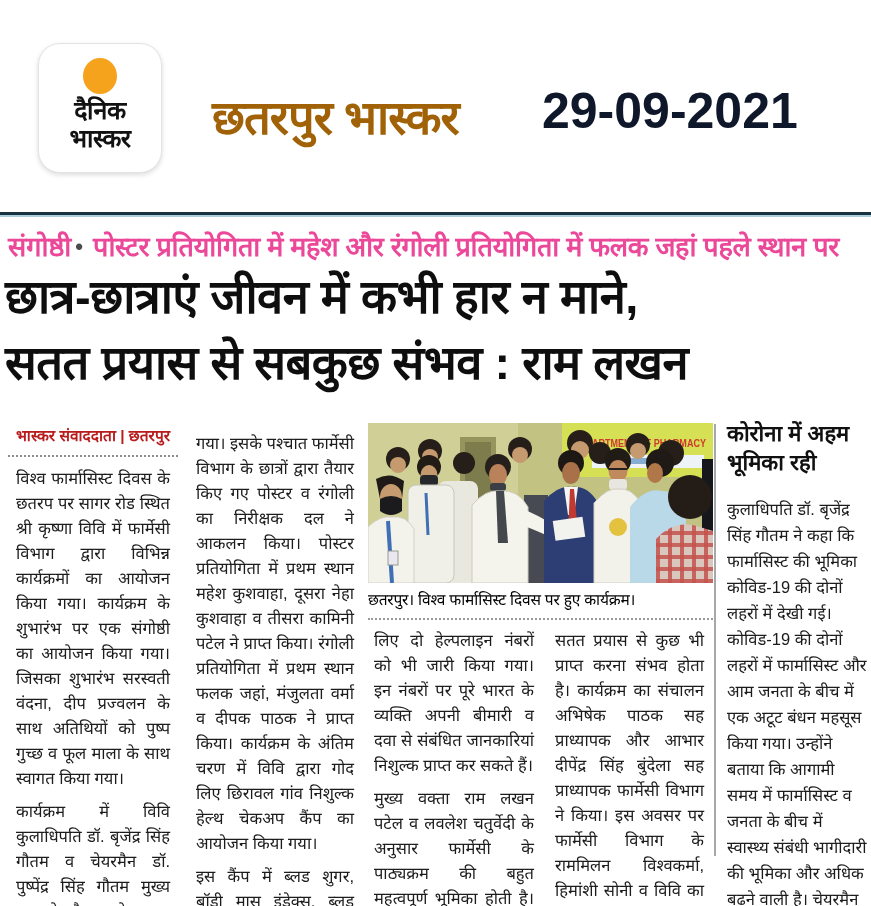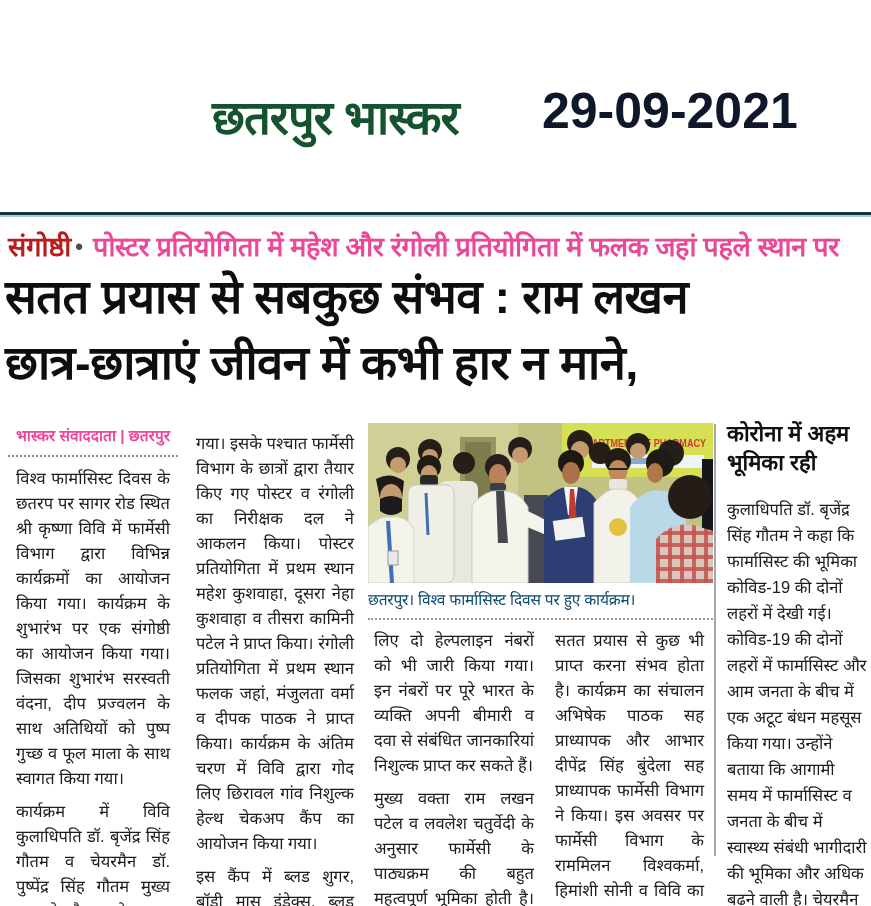--- a/index.html
+++ b/index.html
@@ -16,78 +16,85 @@
   .logo-sun {
     position:absolute; left:50%; transform:translateX(-50%); top:14px;
     width:34px; height:36px; border-radius:50%; background:#f5a21c;
   }
   .logo-text {
     position:absolute; top:52px; left:0; width:100%; text-align:center;
     font-weight:800; font-size:25px; line-height:28px; color:#121212; letter-spacing:-0.5px;
   }
   .masthead-title {
     position:absolute; left:212px; top:84px; font-size:47px; font-weight:800;
-    color:#14532d; white-space:nowrap; letter-spacing:-1px;
+    color:#a16207; white-space:nowrap; letter-spacing:-1px;
   }
   .masthead-date {
     position:absolute; left:542px; top:82px; font-size:50px; font-weight:700;
     color:#0f172a; white-space:nowrap; letter-spacing:0px;
   }
   
   .top-rule {
     position:absolute; left:0; top:212px; width:871px; height:5px;
     background:linear-gradient(to bottom,#16333e 0 3px,#a9cede 3px 5px);
   }
   
   .kicker { position:absolute; left:8px; top:227px; width:860px; font-size:27px; font-weight:700; white-space:nowrap; }
-  .kicker-label { color:#b91c1c; }
+  .kicker-label { color:#ec4899; }
   .kicker-bullet { color:#4a4a4a; font-size:22px; margin:0 10px 0 4px; vertical-align:2px; }
   .kicker-text { color:#ec4899; letter-spacing:-0.3px; }
   
   .headline {
     position:absolute; left:5px; top:264px; width:866px;
     font-size:47px; line-height:66px; font-weight:900; color:#0e0e0e;
     letter-spacing:-0.5px; white-space:nowrap;
   }
   
   .col { position:absolute; text-align:justify; font-size:16.5px; line-height:25px; color:#1c1c1c; }
   .col p { margin:8px; text-indent:0; }
-  .byline { text-align:center; font-weight:800; font-size:15.5px; color:#ec4899; padding:2px 0 7px 0; }
+  .byline { text-align:center; font-weight:800; font-size:15.5px; color:#b91c1c; padding:2px 0 7px 0; }
   .dotted { border:none; border-top:2px dotted #8d8d8d; margin:0 0 9px 0; }
   .col1 { left:8px;   top:421px; width:170px; }
   .col2 { left:188px; top:423px; width:174px; }
   .col3 { left:366px; top:620px; width:176px; }
   .col4 { left:547px; top:620px; width:165px; }
   .vdivider { position:absolute; left:714px; top:424px; width:2px; height:432px; background:#a6a9ab; }
   .col5 { left:727px; top:419px; width:141px; text-align:left; }
   .sidebar-heading { font-size:22px; line-height:29px; font-weight:800; color:#101010; margin:0 0 19px 0; }
   .sidebar-body { font-size:16.5px; line-height:26px; color:#1c1c1c; }
   
   .photo-block { position:absolute; left:368px; top:423px; width:345px; }
   .photo-frame { width:345px; height:160px; display:block; }
-  .photo-caption { margin-top:5px; font-size:15.5px; color:#0c4a6e; letter-spacing:-0.2px; }
+  .photo-caption { margin-top:5px; font-size:15.5px; color:#000000; letter-spacing:-0.2px; }
   .caption-divider { border:none; border-top:2px dotted #9a9a9a; margin:8px 0 0 0; }
 </style>
 </head>
 <body>
 
 <div class="page">
 
+  <div class="logo">
+    <div class="logo-sun"></div>
+    <div class="logo-text">
+      <div>दैनिक</div>
+      <div>भास्कर</div>
+    </div>
+  </div>
   <div class="masthead-title">छतरपुर भास्कर</div>
   <div class="masthead-date">29-09-2021</div>
 
   <div class="top-rule"></div>
 
   <div class="kicker">
     <span class="kicker-label">संगोष्ठी</span><span class="kicker-bullet">•</span><span class="kicker-text">पोस्टर प्रतियोगिता में महेश और रंगोली प्रतियोगिता में फलक जहां पहले स्थान पर</span>
   </div>
 
   <div class="headline">
+    <div>छात्र-छात्राएं जीवन में कभी हार न माने,</div>
     <div>सतत प्रयास से सबकुछ संभव : राम लखन</div>
-    <div>छात्र-छात्राएं जीवन में कभी हार न माने,</div>
   </div>
 
   <div class="col col1">
     <div class="byline">भास्कर संवाददाता | छतरपुर</div>
     <hr class="dotted">
     <p>विश्व फार्मासिस्ट दिवस के छतरप पर सागर रोड स्थित श्री कृष्णा विवि में फार्मेसी विभाग द्वारा विभिन्न कार्यक्रमों का आयोजन किया गया। कार्यक्रम के शुभारंभ पर एक संगोष्ठी का आयोजन किया गया। जिसका शुभारंभ सरस्वती वंदना, दीप प्रज्वलन के साथ अतिथियों को पुष्प गुच्छ व फूल माला के साथ स्वागत किया गया।</p>
     <p>कार्यक्रम में विवि कुलाधिपति डॉ. बृजेंद्र सिंह गौतम व चेयरमैन डॉ. पुष्पेंद्र सिंह गौतम मुख्य रूप से मौजूद रहे। मुख्य वक्ता के रूप में राम लखन पटेल दवा निरीक्षक, लवलेश चतुर्वेदी सीनियर फार्मासिस्ट, उपकुलपति गिरीश त्रिपाठी के साथ कुलसचिव विजय सिंह भी मौजूद रहे। कार्यक्रम में चार प्रकार के आयोजन किए गए, जिसमें विश्व फार्मासिस्ट दिवस के अवसर पर संगोष्ठी के साथ फार्मेसी विभाग में स्थित दवा व रोग जानकारी केंद्र का उद्घाटन किया</p>
   </div>
 
   <div class="col col2">

